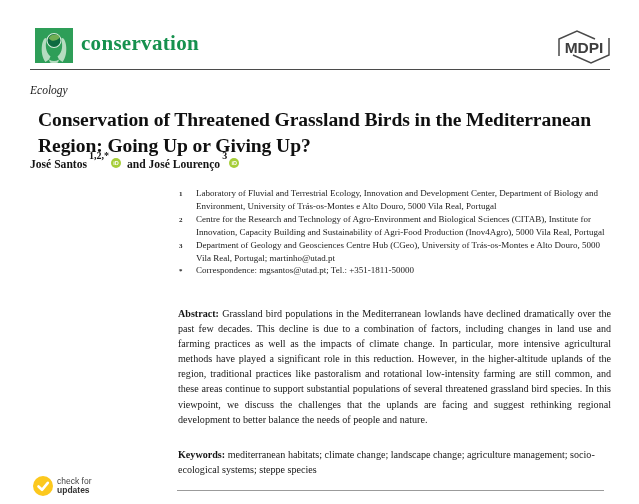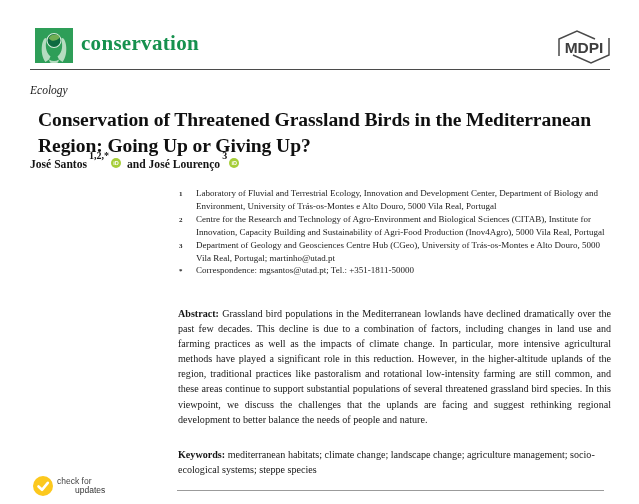--- a/index.html
+++ b/index.html
@@ -55,21 +55,21 @@
   }
   .abstract b,.keywords b{font-weight:bold;}
   
   .check-updates{
     position:absolute;left:33px;top:476px;
     display:flex;align-items:center;gap:4px;cursor:pointer;justify-content:center;
   }
   .check-updates-text{
     font-family:"Liberation Sans",sans-serif;font-size:8.5px;line-height:9.5px;color:#454545;
   }
-  .check-updates-text .bold-line{font-weight:normal;color:#333;margin-left:18px;}
+  .check-updates-text .bold-line{font-weight:bold;color:#333;}
   .bottom-rule{position:absolute;left:177px;top:490px;width:427px;border-top:1.5px solid #9b9b9b;}
 </style>
 </head>
 <body>
 
 <div class="page">
 
   <div class="journal-logo">
     <svg viewBox="0 0 38 35" width="38" height="35">
       <rect width="38" height="35" fill="#2e9e58"></rect>

